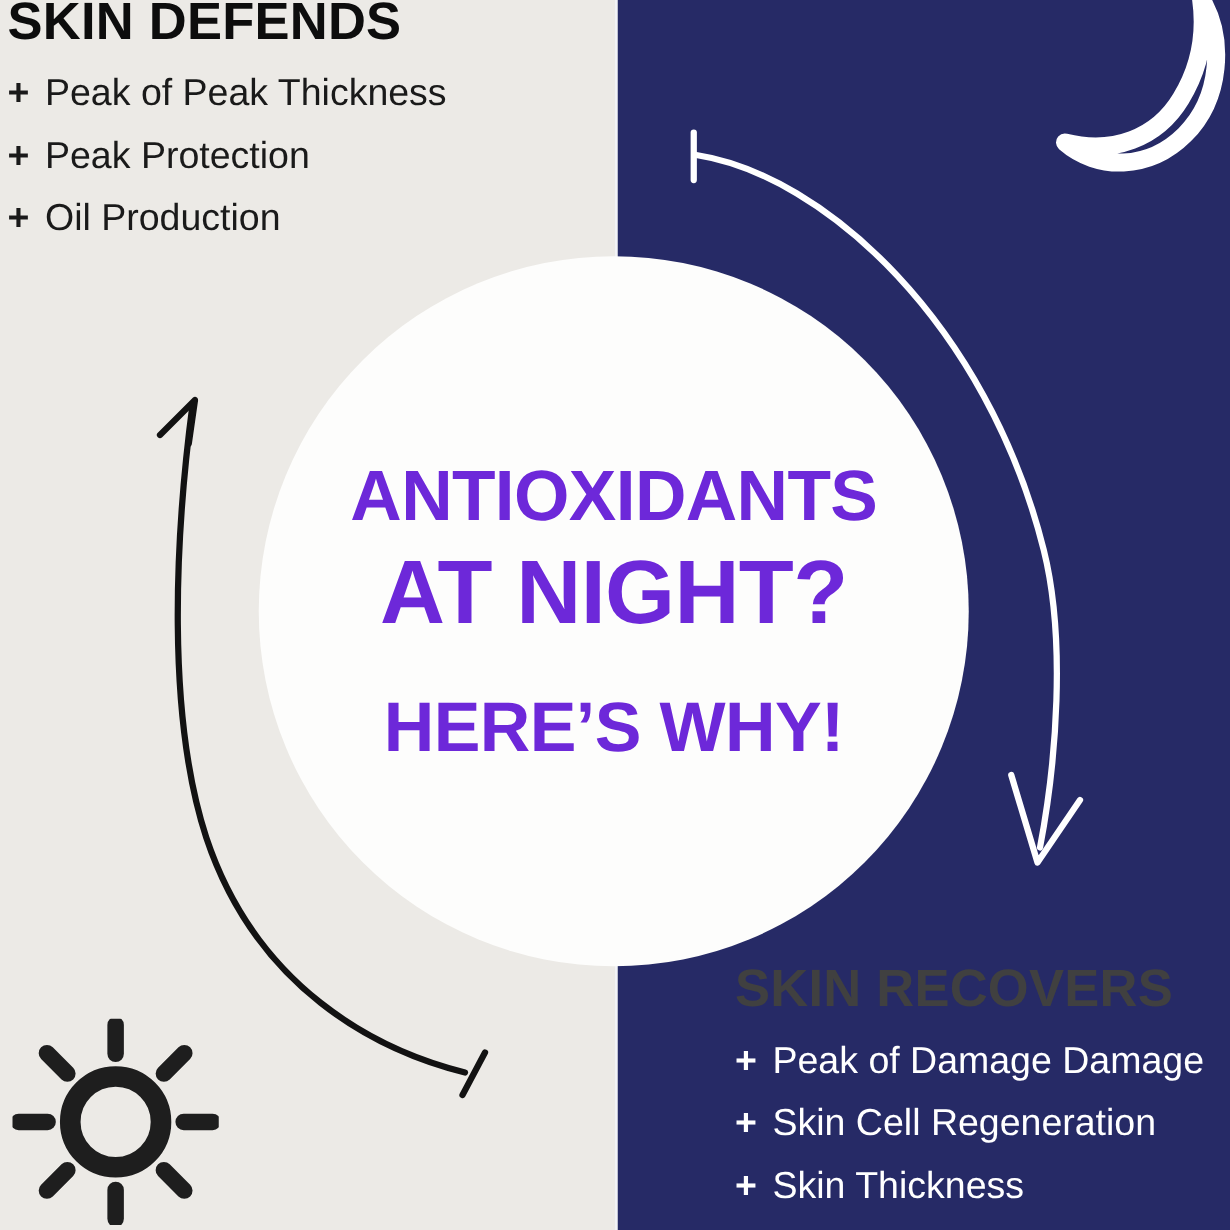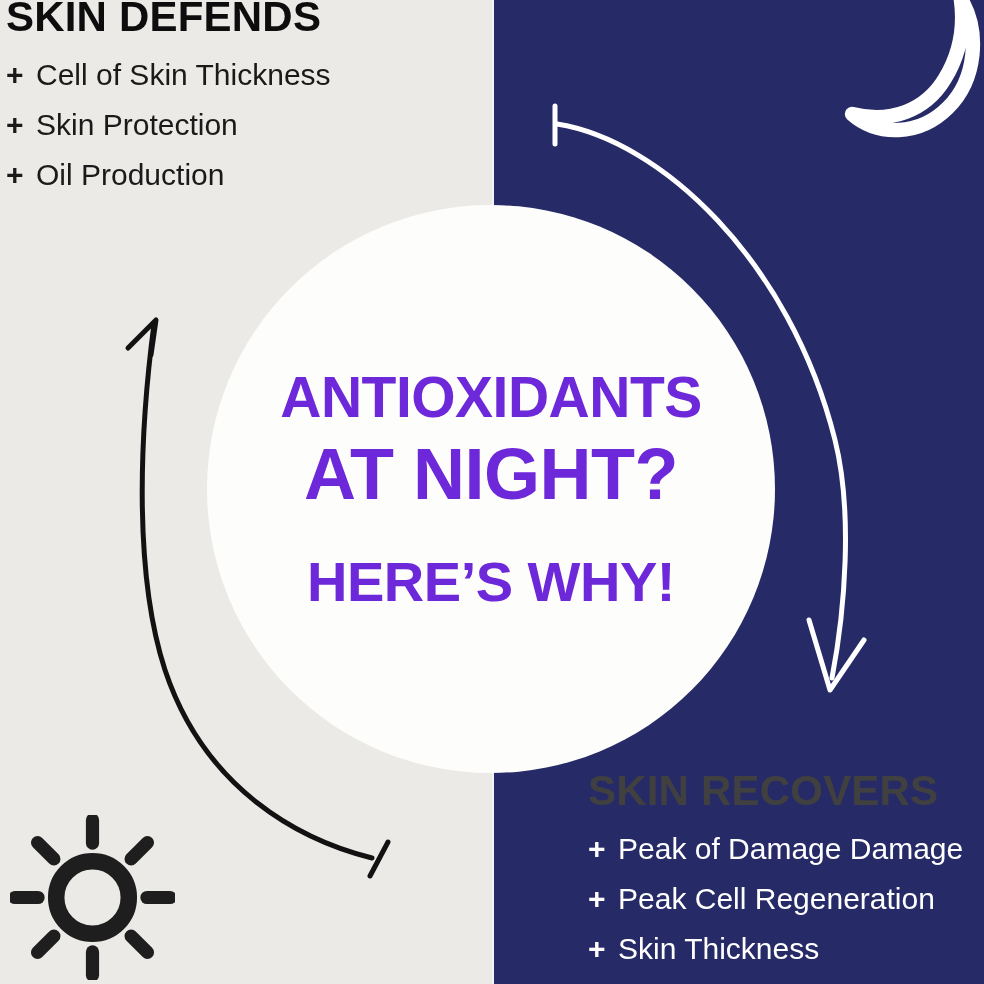--- a/index.html
+++ b/index.html
@@ -187,43 +187,43 @@
     <div class="center-line1">ANTIOXIDANTS</div>
     <div class="center-line2">AT NIGHT?</div>
     <div class="center-line3">HERE’S WHY!</div>
   </div>
 
   <div class="block block-left">
     <h2 class="heading heading-dark">SKIN DEFENDS</h2>
     <ul class="bullet-list">
       <li class="bullet bullet-dark">
         <span class="plus">+</span>
-        <span>Cell of Skin Thickness</span>
+        <span>Peak of Peak Thickness</span>
       </li>
       <li class="bullet bullet-dark">
         <span class="plus">+</span>
-        <span>Skin Protection</span>
+        <span>Peak Protection</span>
       </li>
       <li class="bullet bullet-dark">
         <span class="plus">+</span>
         <span>Oil Production</span>
       </li>
     </ul>
   </div>
 
   <div class="block block-right">
     <h2 class="heading heading-light">SKIN RECOVERS</h2>
     <ul class="bullet-list">
       <li class="bullet bullet-light">
         <span class="plus">+</span>
         <span>Peak of Damage Damage</span>
       </li>
       <li class="bullet bullet-light">
         <span class="plus">+</span>
-        <span>Peak Cell Regeneration</span>
+        <span>Skin Cell Regeneration</span>
       </li>
       <li class="bullet bullet-light">
         <span class="plus">+</span>
         <span>Skin Thickness</span>
       </li>
     </ul>
   </div>
 
 </div>
 

